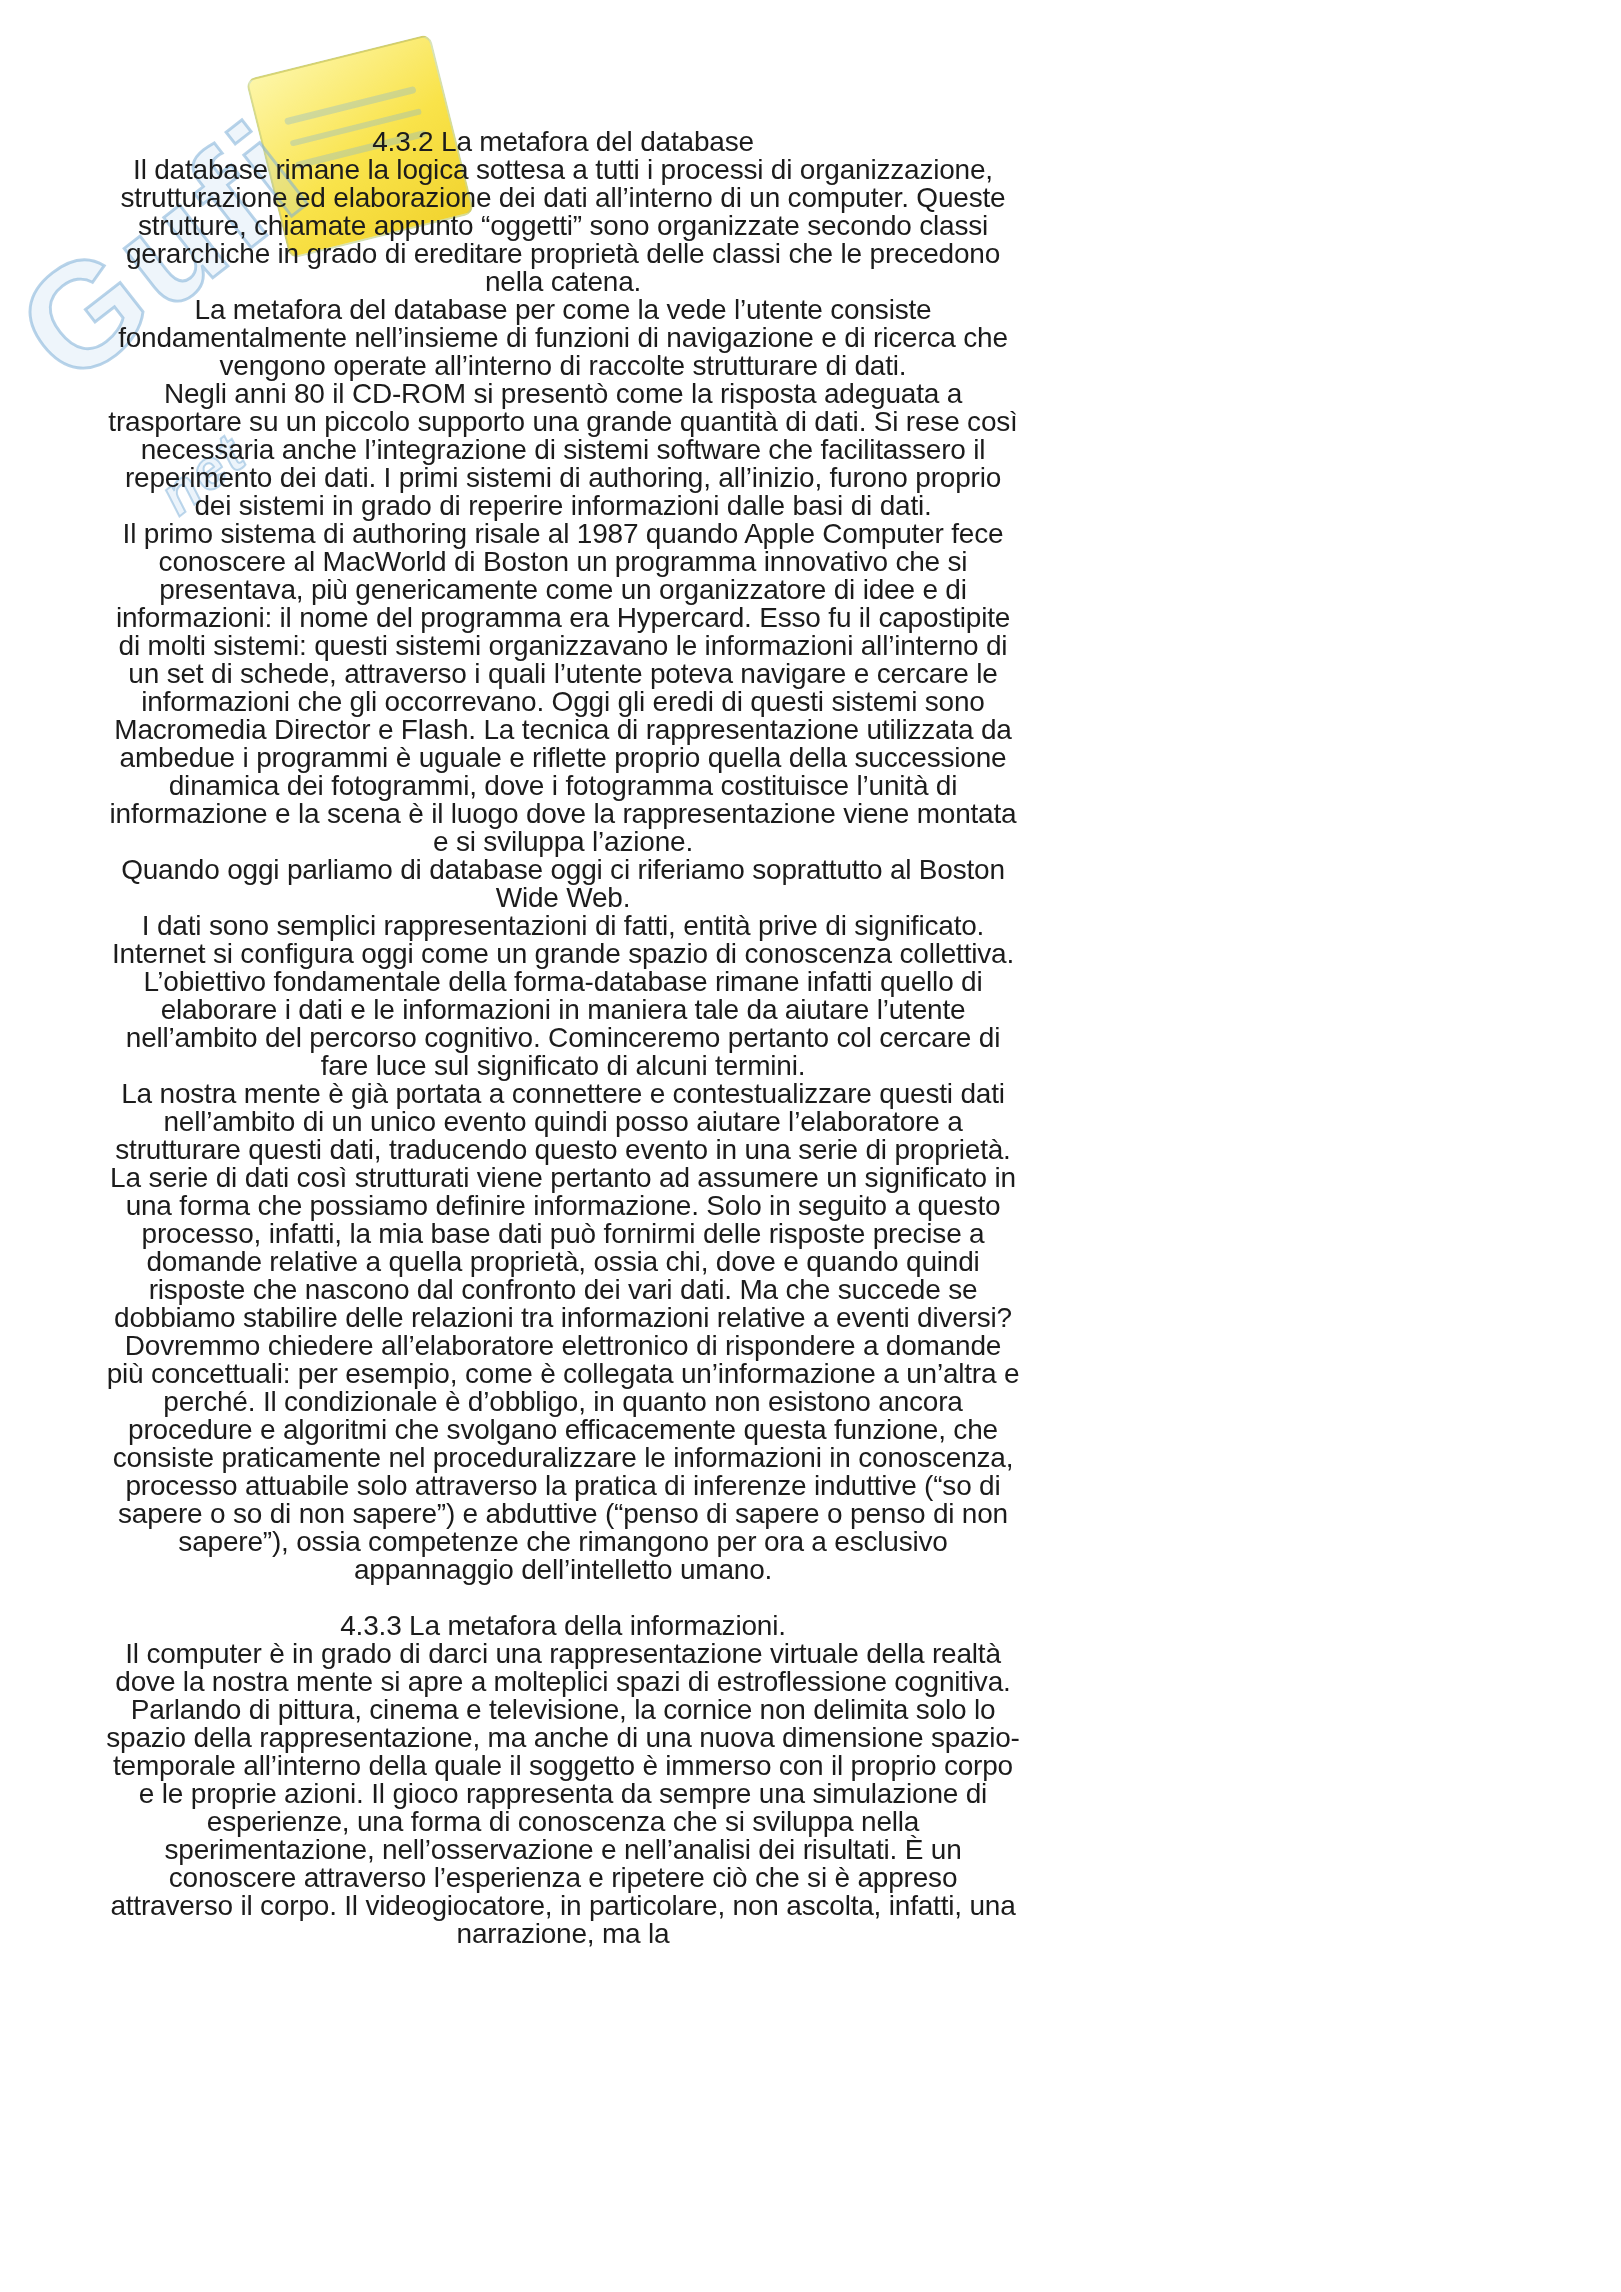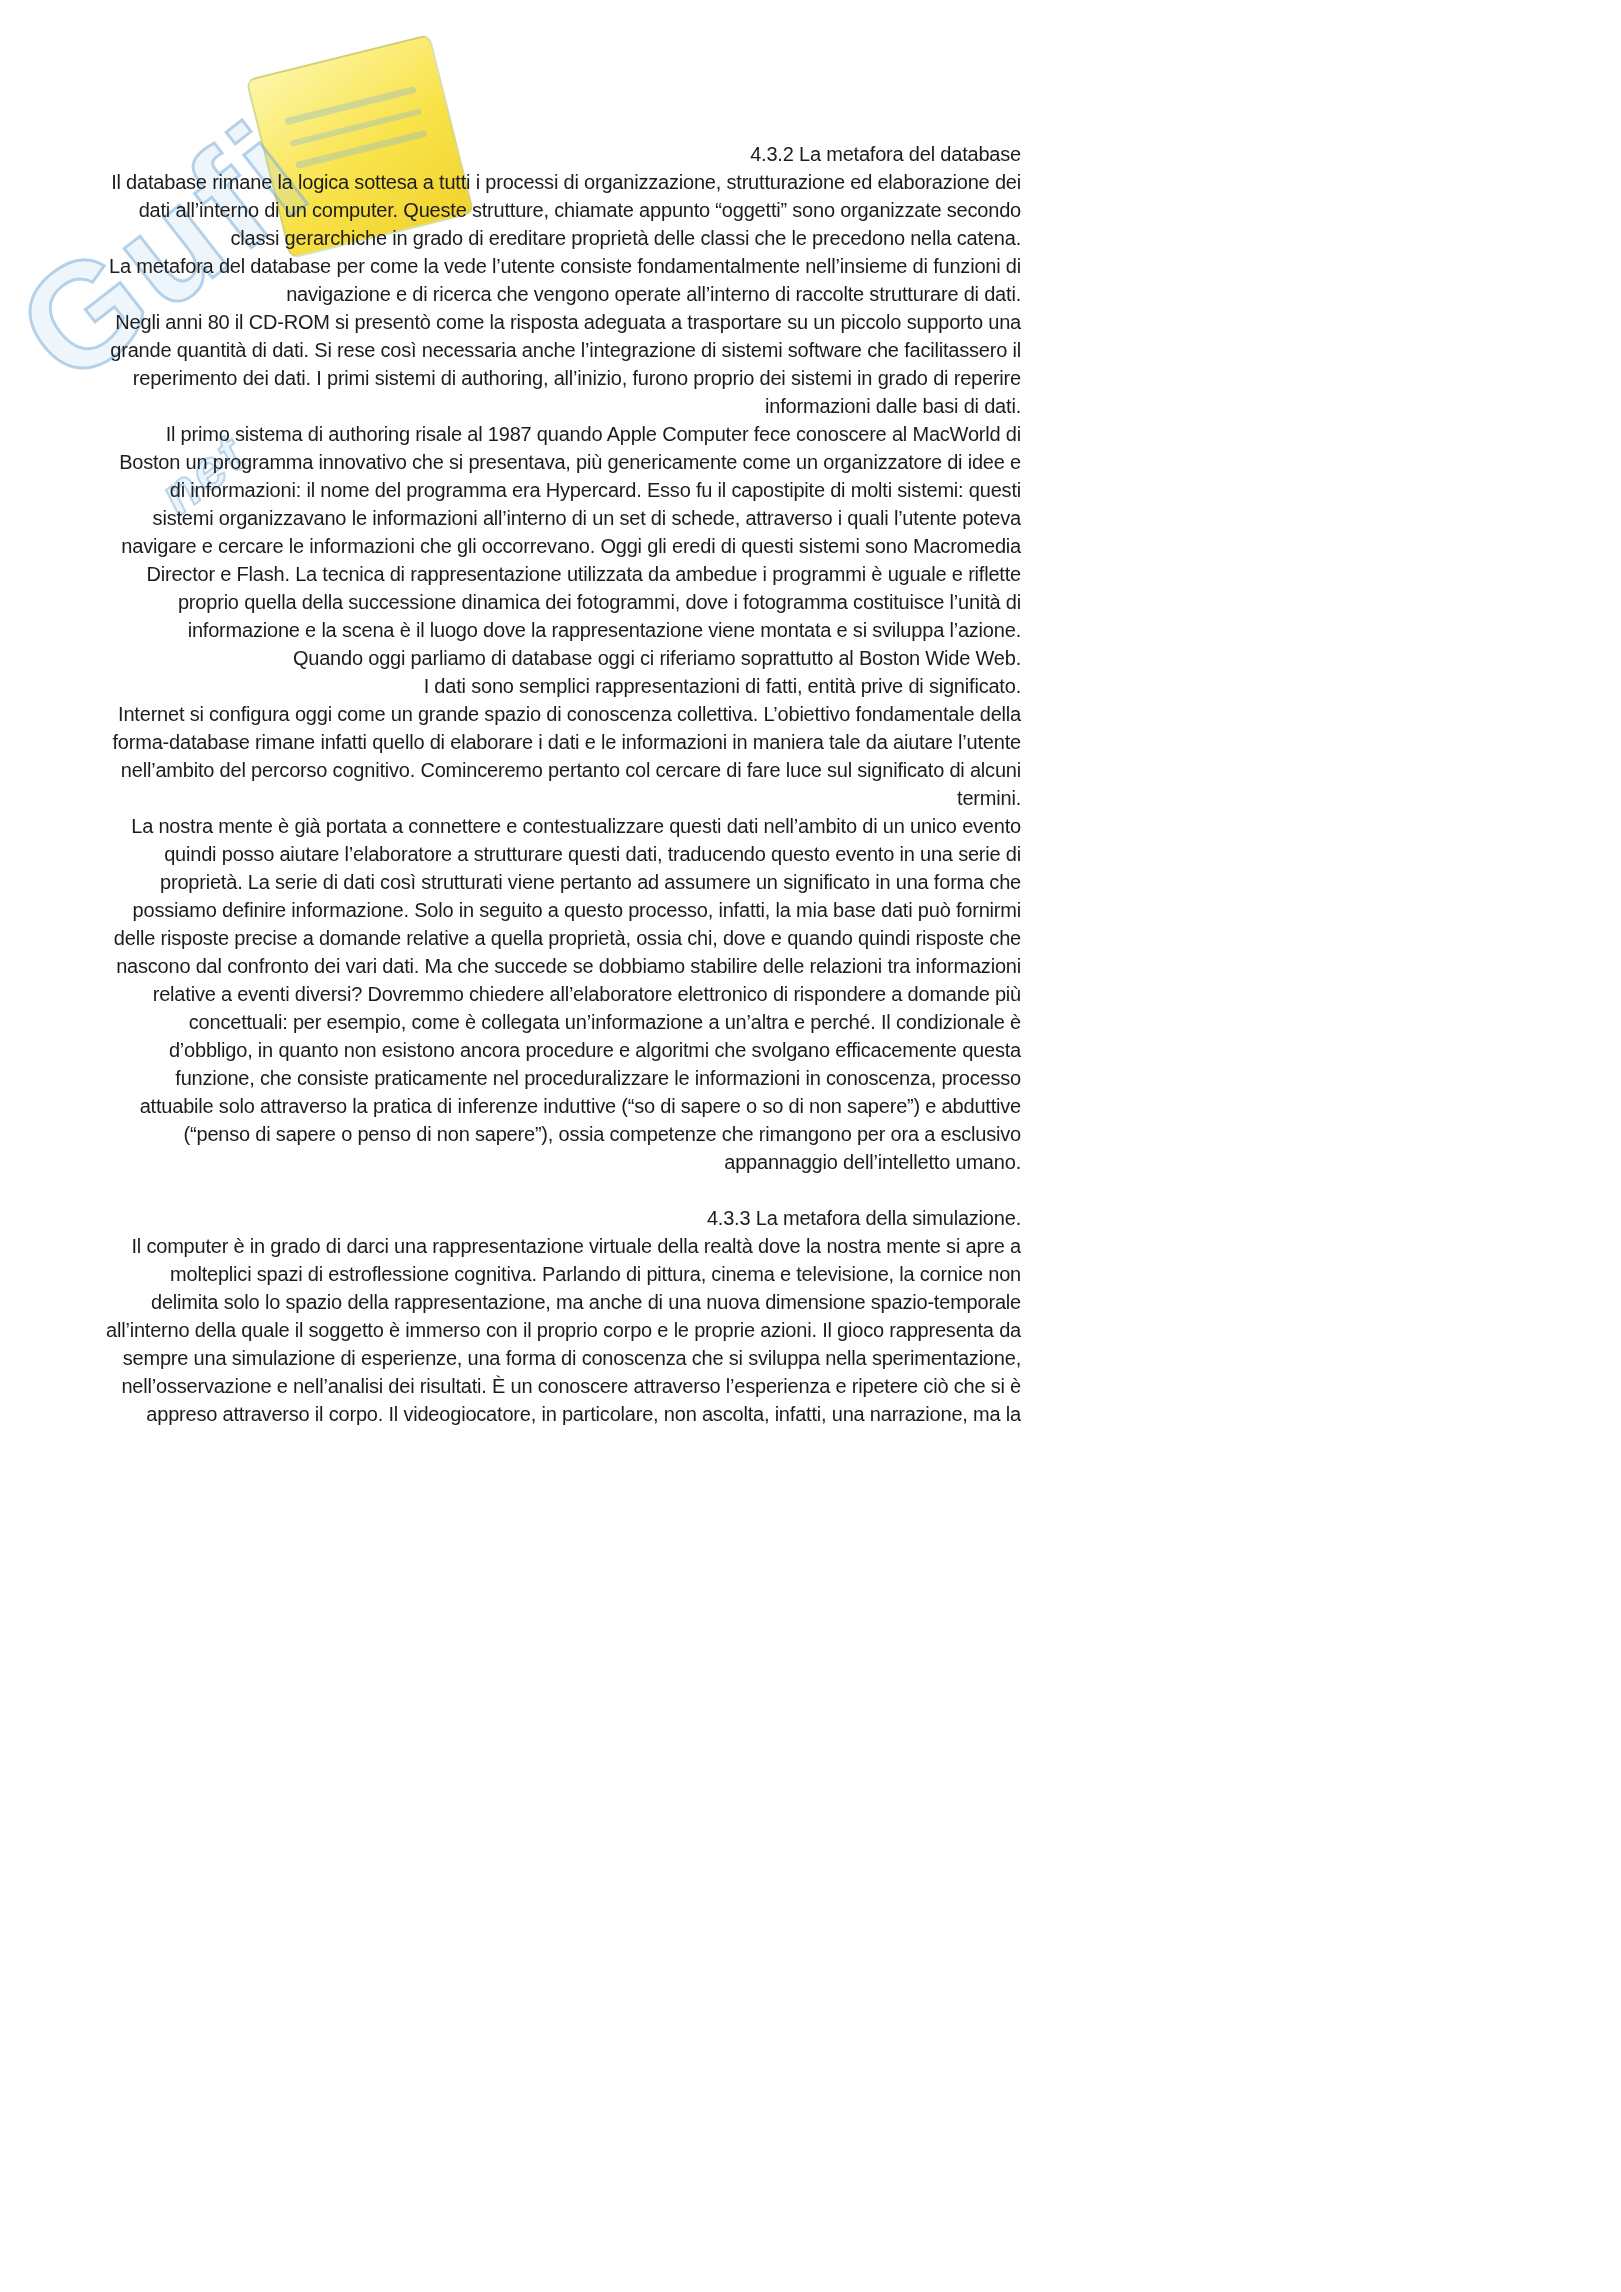--- a/index.html
+++ b/index.html
@@ -66,28 +66,28 @@
     letter-spacing: 2.9px;
     white-space: nowrap;
     color: rgba(170, 205, 235, 0.22);
     -webkit-text-stroke: 2px rgba(125, 175, 215, 0.50);
   }
 
   
   .content {
     position: absolute;
     left: 105px;
-    top: 140px;
+    top: 128px;
     width: 916px;
     z-index: 1;
-    font-size: 20px;
+    font-size: 28px;
     line-height: 28px;
     letter-spacing: -0.2px;
     color: #1c1c1c;
-    text-align: right;
+    text-align: center;
   }
   .content p { margin: 0; }
   .section-gap { height: 28px; }
 </style>
 </head>
 <body>
 
 <div class="page">
 
   <div class="watermark">
@@ -106,18 +106,18 @@
     <p>La metafora del database per come la vede l’utente consiste fondamentalmente nell’insieme di funzioni di navigazione e di ricerca che vengono operate all’interno di raccolte strutturare di dati.</p>
     <p>Negli anni 80 il CD-ROM si presentò come la risposta adeguata a trasportare su un piccolo supporto una grande quantità di dati. Si rese così necessaria anche l’integrazione di sistemi software che facilitassero il reperimento dei dati. I primi sistemi di authoring, all’inizio, furono proprio dei sistemi in grado di reperire informazioni dalle basi di dati.</p>
     <p>Il primo sistema di authoring risale al 1987 quando Apple Computer fece conoscere al MacWorld di Boston un programma innovativo che si presentava, più genericamente come un organizzatore di idee e di informazioni: il nome del programma era Hypercard. Esso fu il capostipite di molti sistemi: questi sistemi organizzavano le informazioni all’interno di un set di schede, attraverso i quali l’utente poteva navigare e cercare le informazioni che gli occorrevano. Oggi gli eredi di questi sistemi sono Macromedia Director e Flash. La tecnica di rappresentazione utilizzata da ambedue i programmi è uguale e riflette proprio quella della successione dinamica dei fotogrammi, dove i fotogramma costituisce l’unità di informazione e la scena è il luogo dove la rappresentazione viene montata e si sviluppa l’azione.</p>
     <p>Quando oggi parliamo di database oggi ci riferiamo soprattutto al Boston Wide Web.</p>
     <p>I dati sono semplici rappresentazioni di fatti, entità prive di significato.</p>
     <p>Internet si configura oggi come un grande spazio di conoscenza collettiva. L’obiettivo fondamentale della forma-database rimane infatti quello di elaborare i dati e le informazioni in maniera tale da aiutare l’utente nell’ambito del percorso cognitivo. Cominceremo pertanto col cercare di fare luce sul significato di alcuni termini.</p>
     <p>La nostra mente è già portata a connettere e contestualizzare questi dati nell’ambito di un unico evento quindi posso aiutare l’elaboratore a strutturare questi dati, traducendo questo evento in una serie di proprietà. La serie di dati così strutturati viene pertanto ad assumere un significato in una forma che possiamo definire informazione. Solo in seguito a questo processo, infatti, la mia base dati può fornirmi delle risposte precise a domande relative a quella proprietà, ossia chi, dove e quando quindi risposte che nascono dal confronto dei vari dati. Ma che succede se dobbiamo stabilire delle relazioni tra informazioni relative a eventi diversi? Dovremmo chiedere all’elaboratore elettronico di rispondere a domande più concettuali: per esempio, come è collegata un’informazione a un’altra e perché. Il condizionale è d’obbligo, in quanto non esistono ancora procedure e algoritmi che svolgano efficacemente questa funzione, che consiste praticamente nel proceduralizzare le informazioni in conoscenza, processo attuabile solo attraverso la pratica di inferenze induttive (“so di sapere o so di non sapere”) e abduttive (“penso di sapere o penso di non sapere”), ossia competenze che rimangono per ora a esclusivo appannaggio dell’intelletto umano.</p>
 
     <div class="section-gap"></div>
 
-    <p>4.3.3 La metafora della simulazione.</p>
+    <p>4.3.3 La metafora della informazioni.</p>
     <p>Il computer è in grado di darci una rappresentazione virtuale della realtà dove la nostra mente si apre a molteplici spazi di estroflessione cognitiva. Parlando di pittura, cinema e televisione, la cornice non delimita solo lo spazio della rappresentazione, ma anche di una nuova dimensione spazio-temporale all’interno della quale il soggetto è immerso con il proprio corpo e le proprie azioni. Il gioco rappresenta da sempre una simulazione di esperienze, una forma di conoscenza che si sviluppa nella sperimentazione, nell’osservazione e nell’analisi dei risultati. È un conoscere attraverso l’esperienza e ripetere ciò che si è appreso attraverso il corpo. Il videogiocatore, in particolare, non ascolta, infatti, una narrazione, ma la</p>
   </div>
 
 </div>
 
 
 </body></html>

